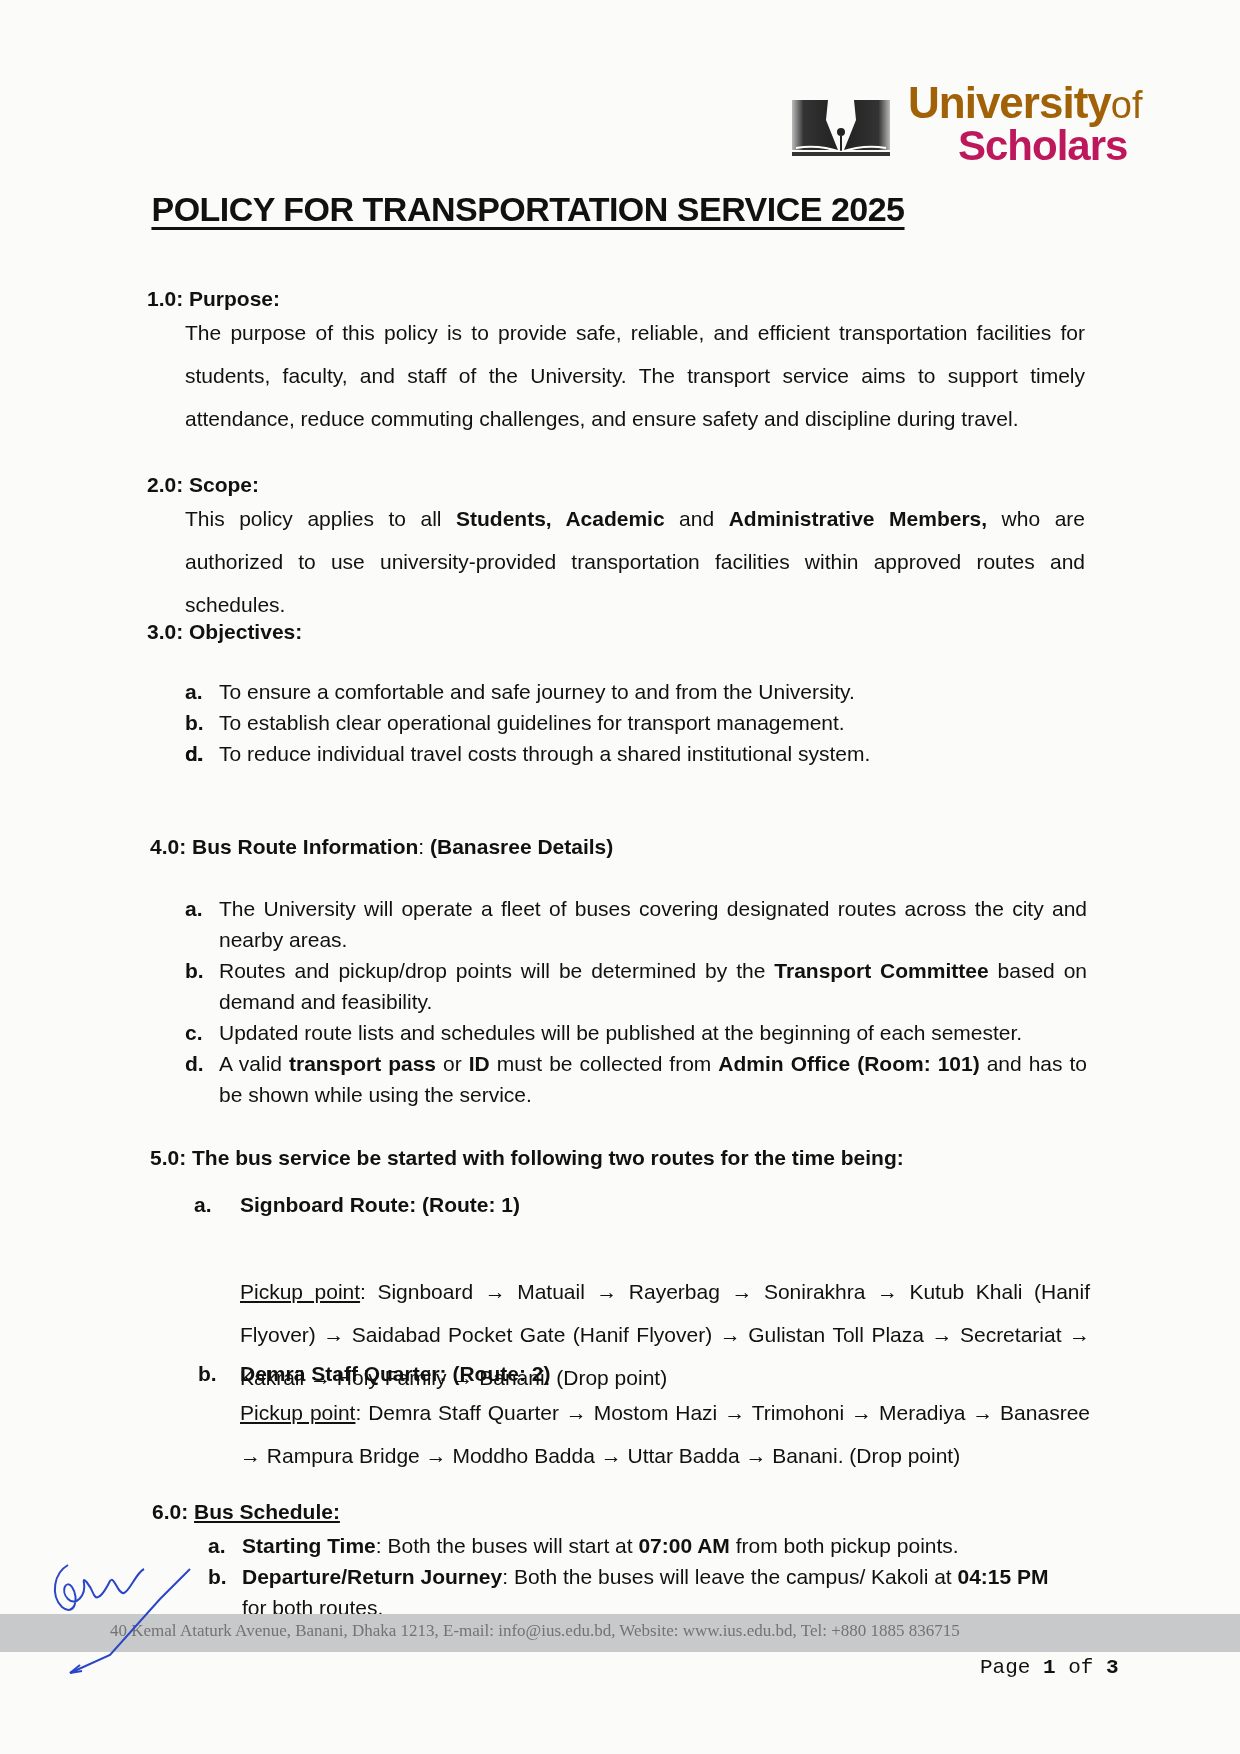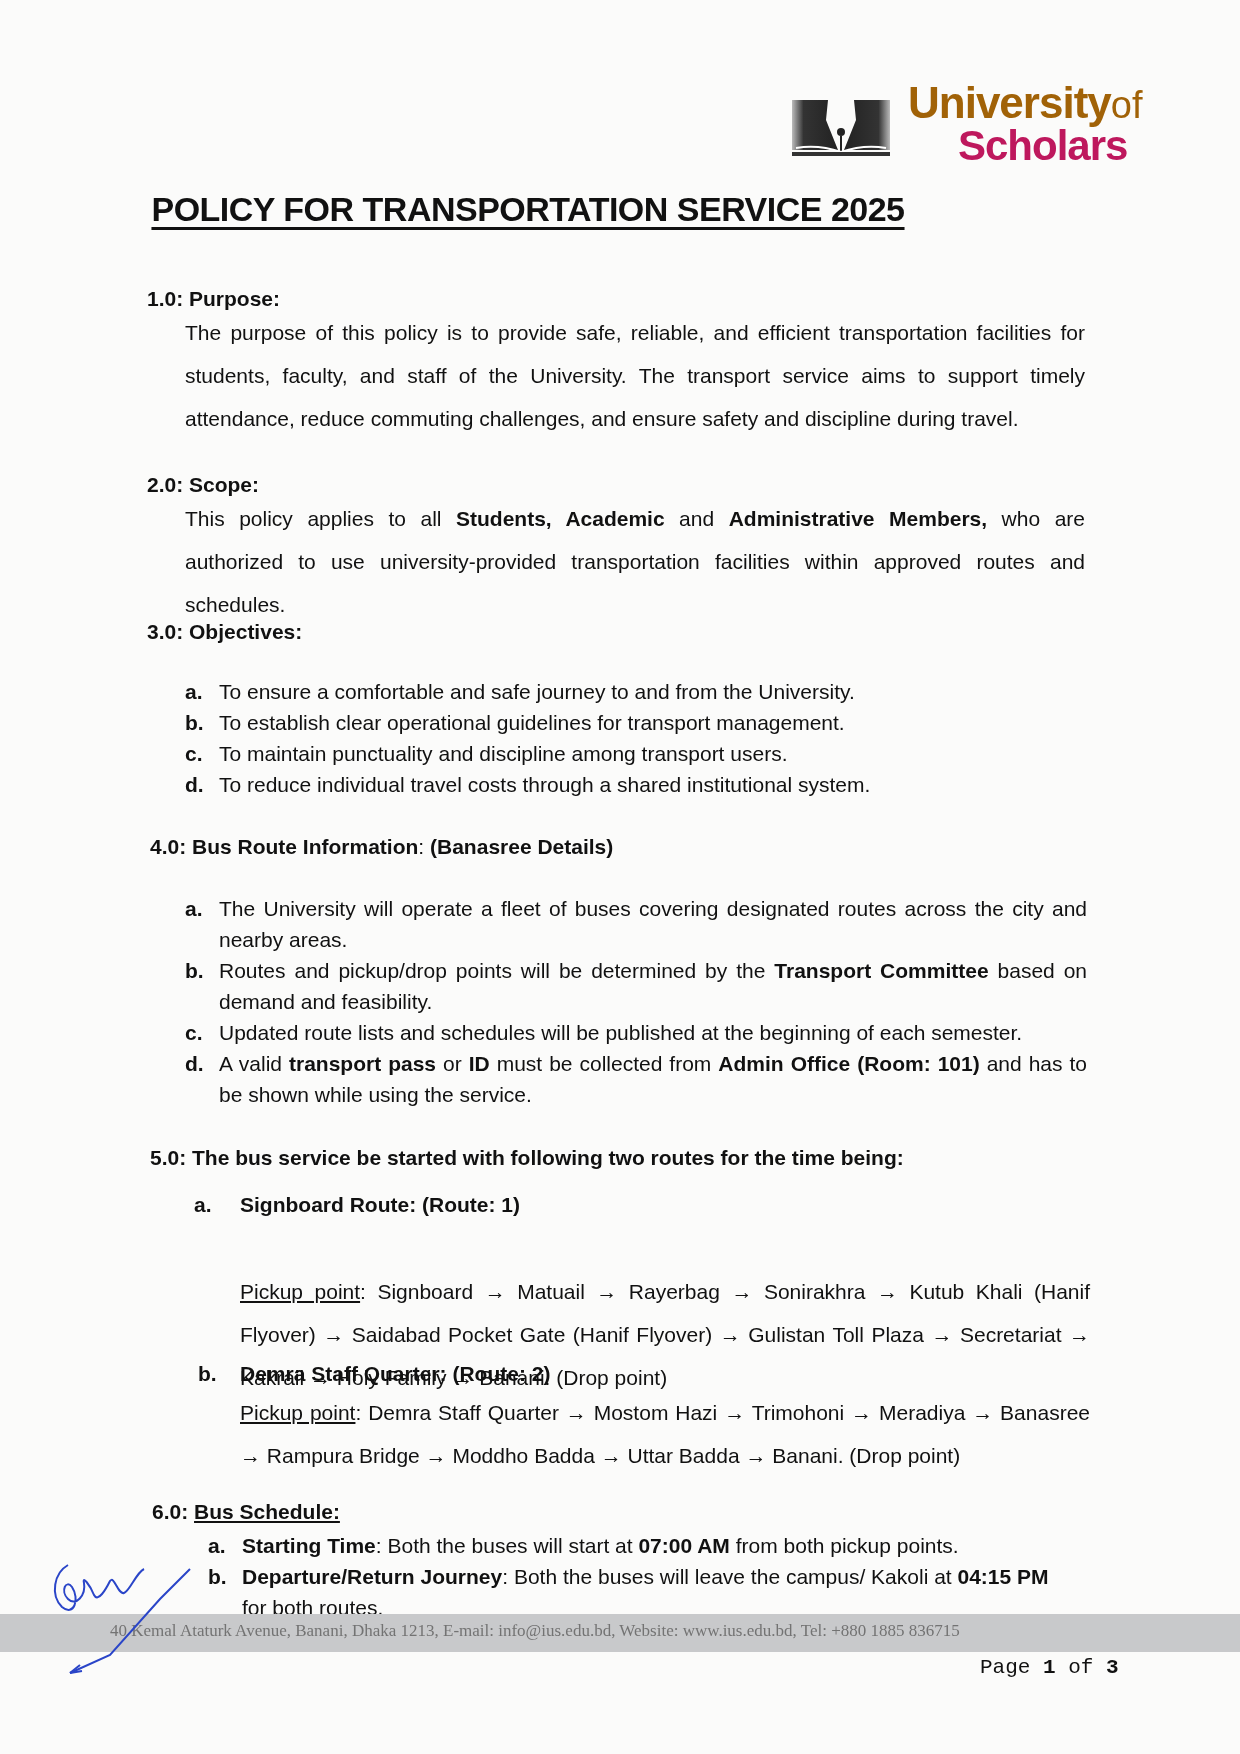--- a/index.html
+++ b/index.html
@@ -78,21 +78,21 @@
 
 <div class="abs h" style="left:147px; top:473px;">2.0: Scope:</div>
 <div class="abs p" style="left:185px; top:497px; width:900px;">
   <span>This policy applies to all </span><b>Students, Academic</b><span> and </span><b>Administrative Members,</b><span> who are authorized to use university-provided transportation facilities within approved routes and schedules.</span>
 </div>
 
 <div class="abs h" style="left:147px; top:620px;">3.0: Objectives:</div>
 <ul class="abs list" style="left:185px; top:676px; width:900px;">
   <li><span class="lbl">a.</span><span>To ensure a comfortable and safe journey to and from the University.</span></li>
   <li><span class="lbl">b.</span><span>To establish clear operational guidelines for transport management.</span></li>
-  <li><span class="lbl">c.</span><span>To maintain punctuality and discipline among transport users.</span></li>
+  <li><span class="lbl">c.</span></li>
   <li><span class="lbl">d.</span><span>To reduce individual travel costs through a shared institutional system.</span></li>
 </ul>
 
 <div class="abs h" style="left:150px; top:835px;">
   <span>4.0: Bus Route Information</span><span style="font-weight:normal">: </span><span>(Banasree Details)</span>
 </div>
 <ul class="abs list" style="left:185px; top:893px; width:902px;">
   <li><span class="lbl">a.</span><span>The University will operate a fleet of buses covering designated routes across the city and nearby areas.</span></li>
   <li><span class="lbl">b.</span><span>Routes and pickup/drop points will be determined by the </span><b>Transport Committee</b><span> based on demand and feasibility.</span></li>
   <li><span class="lbl">c.</span><span>Updated route lists and schedules will be published at the beginning of each semester.</span></li>

